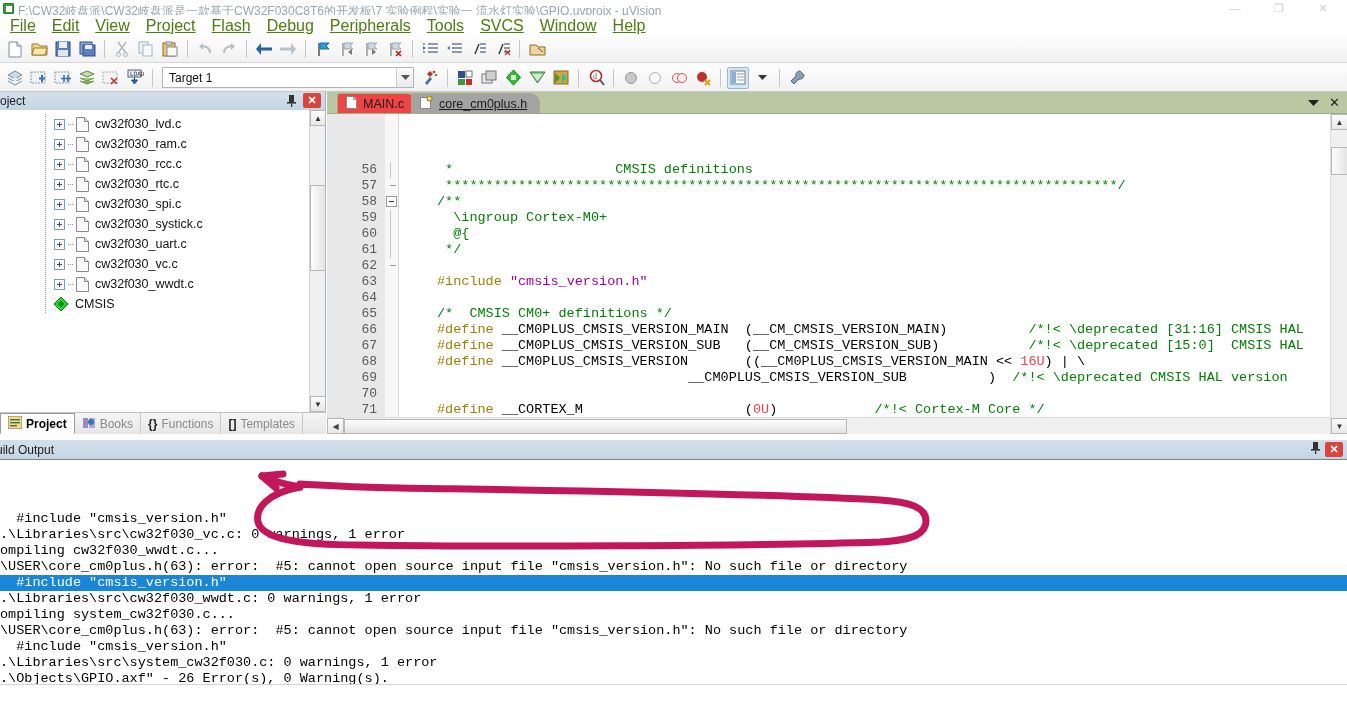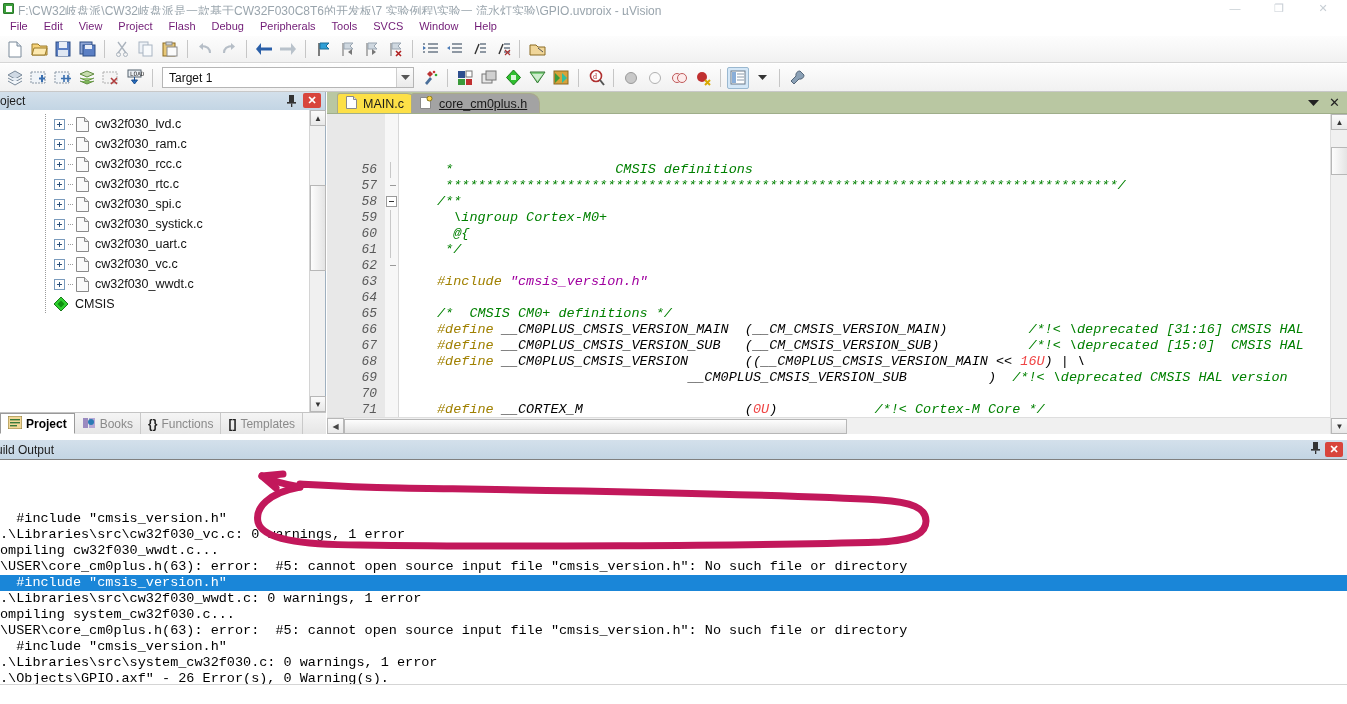--- a/index.html
+++ b/index.html
@@ -44,22 +44,23 @@
     line-height: 10px;
   }
 
   
   .menubar {
     position: absolute; left: 0; top: 15px; width: 1347px; height: 21px;
     background: #ffffff; display: flex; align-items: center;
     padding-left: 2px; border-bottom: 0;
   }
   .menu-item {
-    padding: 3px 8px; font-size: 11px; color: #701a75; line-height: 14px;
+    padding: 3px 8px; font-size: 16px; color: #4d7c0f; line-height: 14px;
     white-space: nowrap;
+    text-decoration: underline;
   }
 
   
   .toolbar {
     position: absolute; left: 0; width: 1347px; height: 27px;
     background: linear-gradient(#fdfdfd, #f1f1f1);
     border-bottom: 1px solid #d6d6d6;
     display: flex; align-items: center; padding-left: 3px;
   }
   .toolbar.row1 { top: 36px; }
@@ -176,21 +177,21 @@
     height: 22px; background: #b9c7a2;
     display: flex; align-items: flex-end; padding-left: 10px; position: relative;
     border-bottom: 1px solid #9fae8a;
   }
   .edtab {
     height: 20px; display: flex; align-items: center; gap: 6px;
     padding: 0 12px 0 8px; font-size: 12.5px; color: #1a1a1a;
     border: 1px solid #a9a98c; border-bottom: none;
     border-radius: 3px 10px 0 0; position: relative;
   }
-  .edtab.inactive { background: #fde047; margin-right: -6px; }
+  .edtab.inactive { background: #ef4444; margin-right: -6px; }
   .edtab.active { background: #a3a3a3; z-index: 2; }
   .edtab .t-underline { text-decoration: underline; }
   .edtab-right {
     margin-left: auto; display: flex; align-items: center; gap: 10px;
     padding-right: 7px; padding-bottom: 3px; color: #222;
   }
   .editor {
     position: absolute; top: 22px; left: 0; right: 0; bottom: 0;
     background: #ffffff; overflow: hidden;
   }
@@ -201,21 +202,21 @@
   .gutter-bg {
     position: absolute; left: 0; top: 0; width: 58px; bottom: 0; background: #e8e8e8;
   }
   .fold-bg {
     position: absolute; left: 58px; top: 0; width: 14px; bottom: 0; background: #f7f7f7;
     border-right: 1px solid #d8d8d8;
   }
   .code-lines {
     position: absolute; left: 0; top: 0; right: 0; bottom: 0;
     font-family: "Liberation Mono", "DejaVu Sans Mono", monospace;
-    font-size: 13.5px; line-height: 16px; white-space: pre; font-style: italic;
+    font-size: 13.5px; line-height: 16px; white-space: pre;
   }
   .cline { height: 16px; position: relative; white-space: pre; }
   .cline .lno {
     position: absolute; left: 0; width: 50px; text-align: right;
     color: #5a5a5a; font-size: 13px;
   }
   .cline .fold {
     position: absolute; left: 59px; top: 2px; width: 11px; height: 11px;
     border: 1px solid #9a9a9a; background: #fff;
   }

